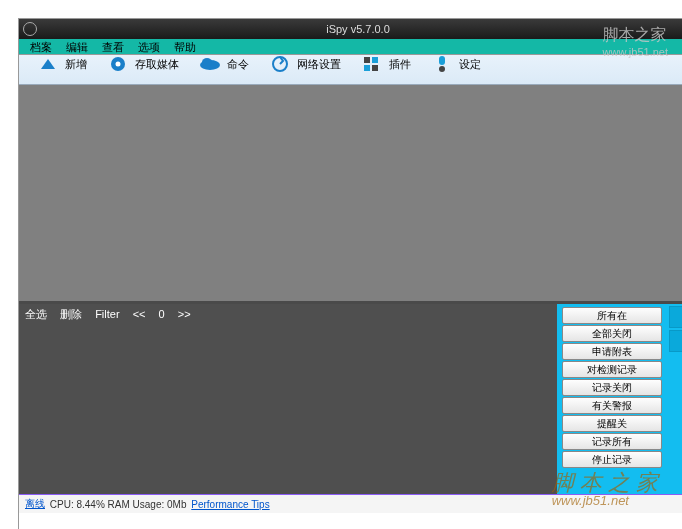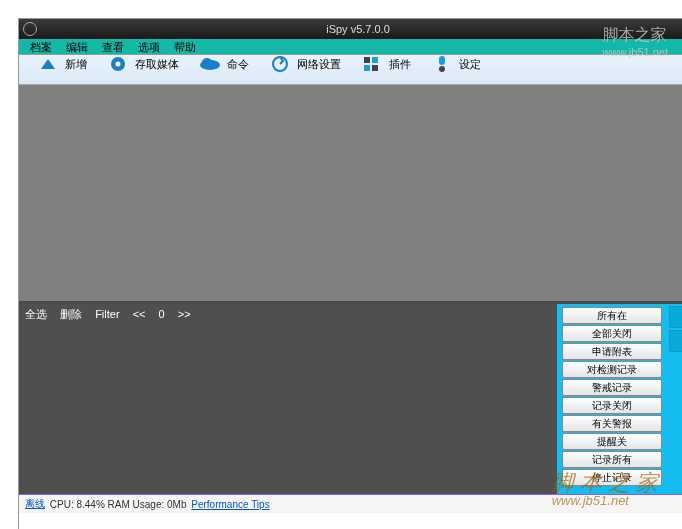--- a/index.html
+++ b/index.html
@@ -114,21 +114,20 @@
     <span>&lt;&lt;</span>
     <span>0</span>
     <span>&gt;&gt;</span>
   </div>
   <div class="sidebar">
     <div class="btncol">
       <div class="sbtn">所有在</div>
       <div class="sbtn">全部关闭</div>
       <div class="sbtn">申请附表</div>
       <div class="sbtn">对检测记录</div>
-      <div class="sbtn">警戒记录</div>
       <div class="sbtn">记录关闭</div>
       <div class="sbtn">有关警报</div>
       <div class="sbtn">提醒关</div>
       <div class="sbtn">记录所有</div>
       <div class="sbtn">停止记录</div>
     </div>
     <div class="sboxes">
       <div class="sbox"></div>
       <div class="sbox"></div>
     </div>

